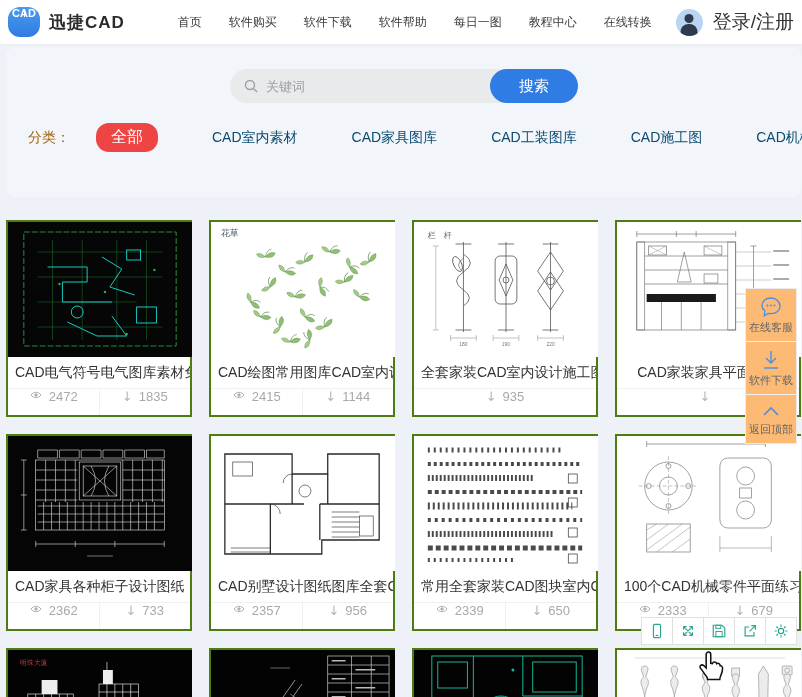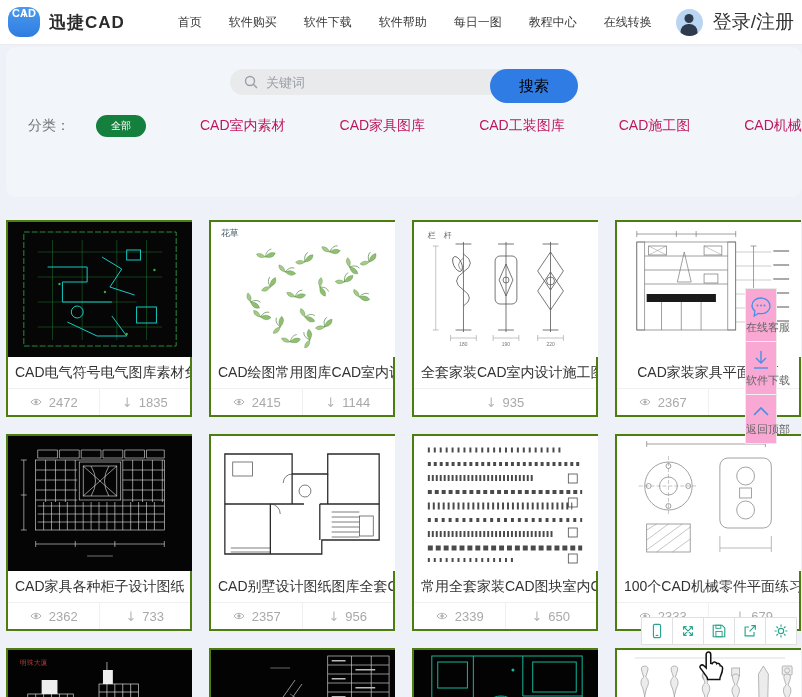--- a/index.html
+++ b/index.html
@@ -14,45 +14,45 @@
   .brand { font-size:17px; font-weight:bold; color:#2b2b2b; margin-left:9px; letter-spacing:1px;text-align:right; }
   .nav-items { display:flex; gap:27px; margin-left:auto; }
   .nav-item { font-size:12px; color:#3a3a3a; cursor:pointer; white-space:nowrap; }
   .avatar { width:27px; height:27px; border-radius:50%; background:#b9d5f2; margin-left:24px; position:relative; overflow:hidden; flex:none; }
   .avatar::before { content:""; position:absolute; top:5px; left:50%; transform:translateX(-50%); width:9px; height:9px; border-radius:50%; background:#2e3b4e; }
   .avatar::after { content:""; position:absolute; top:15px; left:50%; transform:translateX(-50%); width:17px; height:12px; border-radius:8px 8px 0 0; background:#2e3b4e; }
   .login { font-size:19px; color:#333; margin-left:10px; white-space:nowrap; }
 
   
   .search-panel { margin:2px 0 0 6px; width:796px; height:150px; background:#f2f6fb; border-radius:10px; padding-top:22px; }
-  .search-row { width:348px; margin:0 auto; position:relative; height:26px; }
+  .search-row { width:348px; margin:0 auto; position:relative; height:34px; }
   .search-input-wrap { position:absolute; inset:0; background:#e9eaec; border-radius:17px; display:flex; align-items:center; padding-left:14px; }
   .search-icon { width:14px; height:14px; flex:none; }
   .search-input { border:none; outline:none; background:transparent; font-size:13px; color:#333; margin-left:8px; width:210px; font-family:inherit; }
   .search-input::placeholder { color:#9aa0a6; }
-  .search-btn { position:absolute; right:0; top:0; width:88px; height:34px; border:none; border-radius:17px; background:#2e7ce4; color:#000000; font-size:15px; cursor:pointer; font-family:Liberation Mono, monospace; }
+  .search-btn { position:absolute; right:0; top:0; width:88px; height:34px; border:none; border-radius:17px; background:#2e7ce4; color:#ffffff; font-size:15px; cursor:pointer; font-family:Liberation Mono, monospace; }
   .filter-area { margin-top:20px; padding-left:22px; font-size:14px; }
   .filter-line1 { display:flex; align-items:center; gap:54px; }
-  .filter-label { color:#737373; flex:none; margin-right:-28px; }
-  .filter-pill { background:#15803d; color:#fff; border-radius:13px; padding:4px 15px; font-size:10px; cursor:pointer; flex:none; }
-  .filter-opt { color:#be185d; cursor:pointer; white-space:nowrap; }
+  .filter-label { color:#a16207; flex:none; margin-right:-28px; }
+  .filter-pill { background:#ef4444; color:#fff; border-radius:13px; padding:4px 15px; font-size:16px; cursor:pointer; flex:none; }
+  .filter-opt { color:#0c4a6e; cursor:pointer; white-space:nowrap; }
   .filter-line2 { margin-top:12px; padding-left:34px; }
 
   
   .cards { margin:23px 6px 0; display:grid; grid-template-columns:repeat(4,186px); column-gap:17px; row-gap:17px; }
   .card { background:#fff; border:2px solid #4d7c0f; cursor:pointer; }
   .thumb { width:184px; height:135px; display:block; background:#fff; }
   .card-title { height:31px; line-height:31px; font-size:14px; color:#333; text-align:center; padding:0 7px; white-space:nowrap; overflow:hidden; }
   .card-stats { height:27px; border-top:1px solid #f0f0f0; display:flex; }
-  .stat-cell { flex:1; display:flex; align-items:center; justify-content:center; gap:6px; color:#a9a9a9; font-size:13px; }
+  .stat-cell { flex:1; display:flex; justify-content:center; gap:6px; color:#a9a9a9; font-size:13px; }
   .stat-cell + .stat-cell { border-left:1px solid #f0f0f0; }
   .dl-arrow { font-size:13px; color:#b5b5b5; font-family:"DejaVu Sans",sans-serif; }
 
   
-  .side-toolbar { position:absolute; left:745px; top:288px; width:32px; background:#f9a8d4; border:1px solid #ebebeb; z-index:30; }
+  .side-toolbar { position:absolute; left:745px; top:288px; width:52px; background:#fdba74; border:1px solid #ebebeb; z-index:30; }
   .side-item { padding:7px 0 6px; text-align:center; cursor:pointer; }
   .side-item + .side-item { border-top:1px solid #f0f0f0; }
   .side-item svg { display:block; margin:0 auto 2px; }
   .side-label { font-size:11px; color:#666; display:block; white-space:nowrap; }
 
   
   .hover-toolbar { position:absolute; left:641px; top:617px; display:flex; background:#fff; z-index:25; }
   .ht-cell { width:32px; height:28px; border:1px solid #e0e0e0; margin-left:-1px; display:flex; align-items:center; justify-content:center; cursor:pointer; background:#fff; }
   .ht-cell:first-child { margin-left:0; }
 
@@ -246,27 +246,20 @@
             <rect x="158" y="42" width="16" height="2"></rect>
             <rect x="158" y="56" width="16" height="2"></rect>
             <rect x="158" y="70" width="16" height="2"></rect>
             <rect x="158" y="84" width="16" height="2"></rect>
             <rect x="158" y="98" width="16" height="2"></rect>
           </g>
       </svg>
       <div class="card-title">CAD家装家具平面立面</div>
       <div class="card-stats">
         <div class="stat-cell">
-            <svg width="14" height="12" viewBox="0 0 12 12">
-              <path d="M1 6c2.5-3.6 7.5-3.6 10 0-2.5 3.6-7.5 3.6-10 0z" fill="none" stroke="#b0b0b0" stroke-width="1"></path>
-              <circle cx="6" cy="6" r="1.7" fill="#b0b0b0"></circle>
-            </svg>
-            <span>2367</span>
-          </div>
-        <div class="stat-cell">
             <span class="dl-arrow">↓</span>
             <span></span>
           </div>
       </div>
     </div>
 
     <div class="card">
       <svg class="thumb" viewBox="0 0 186 135" preserveAspectRatio="none">
         <rect width="186" height="135" fill="#050505"></rect>
         <g stroke="#e8e8e8" stroke-width="0.6" fill="none">

